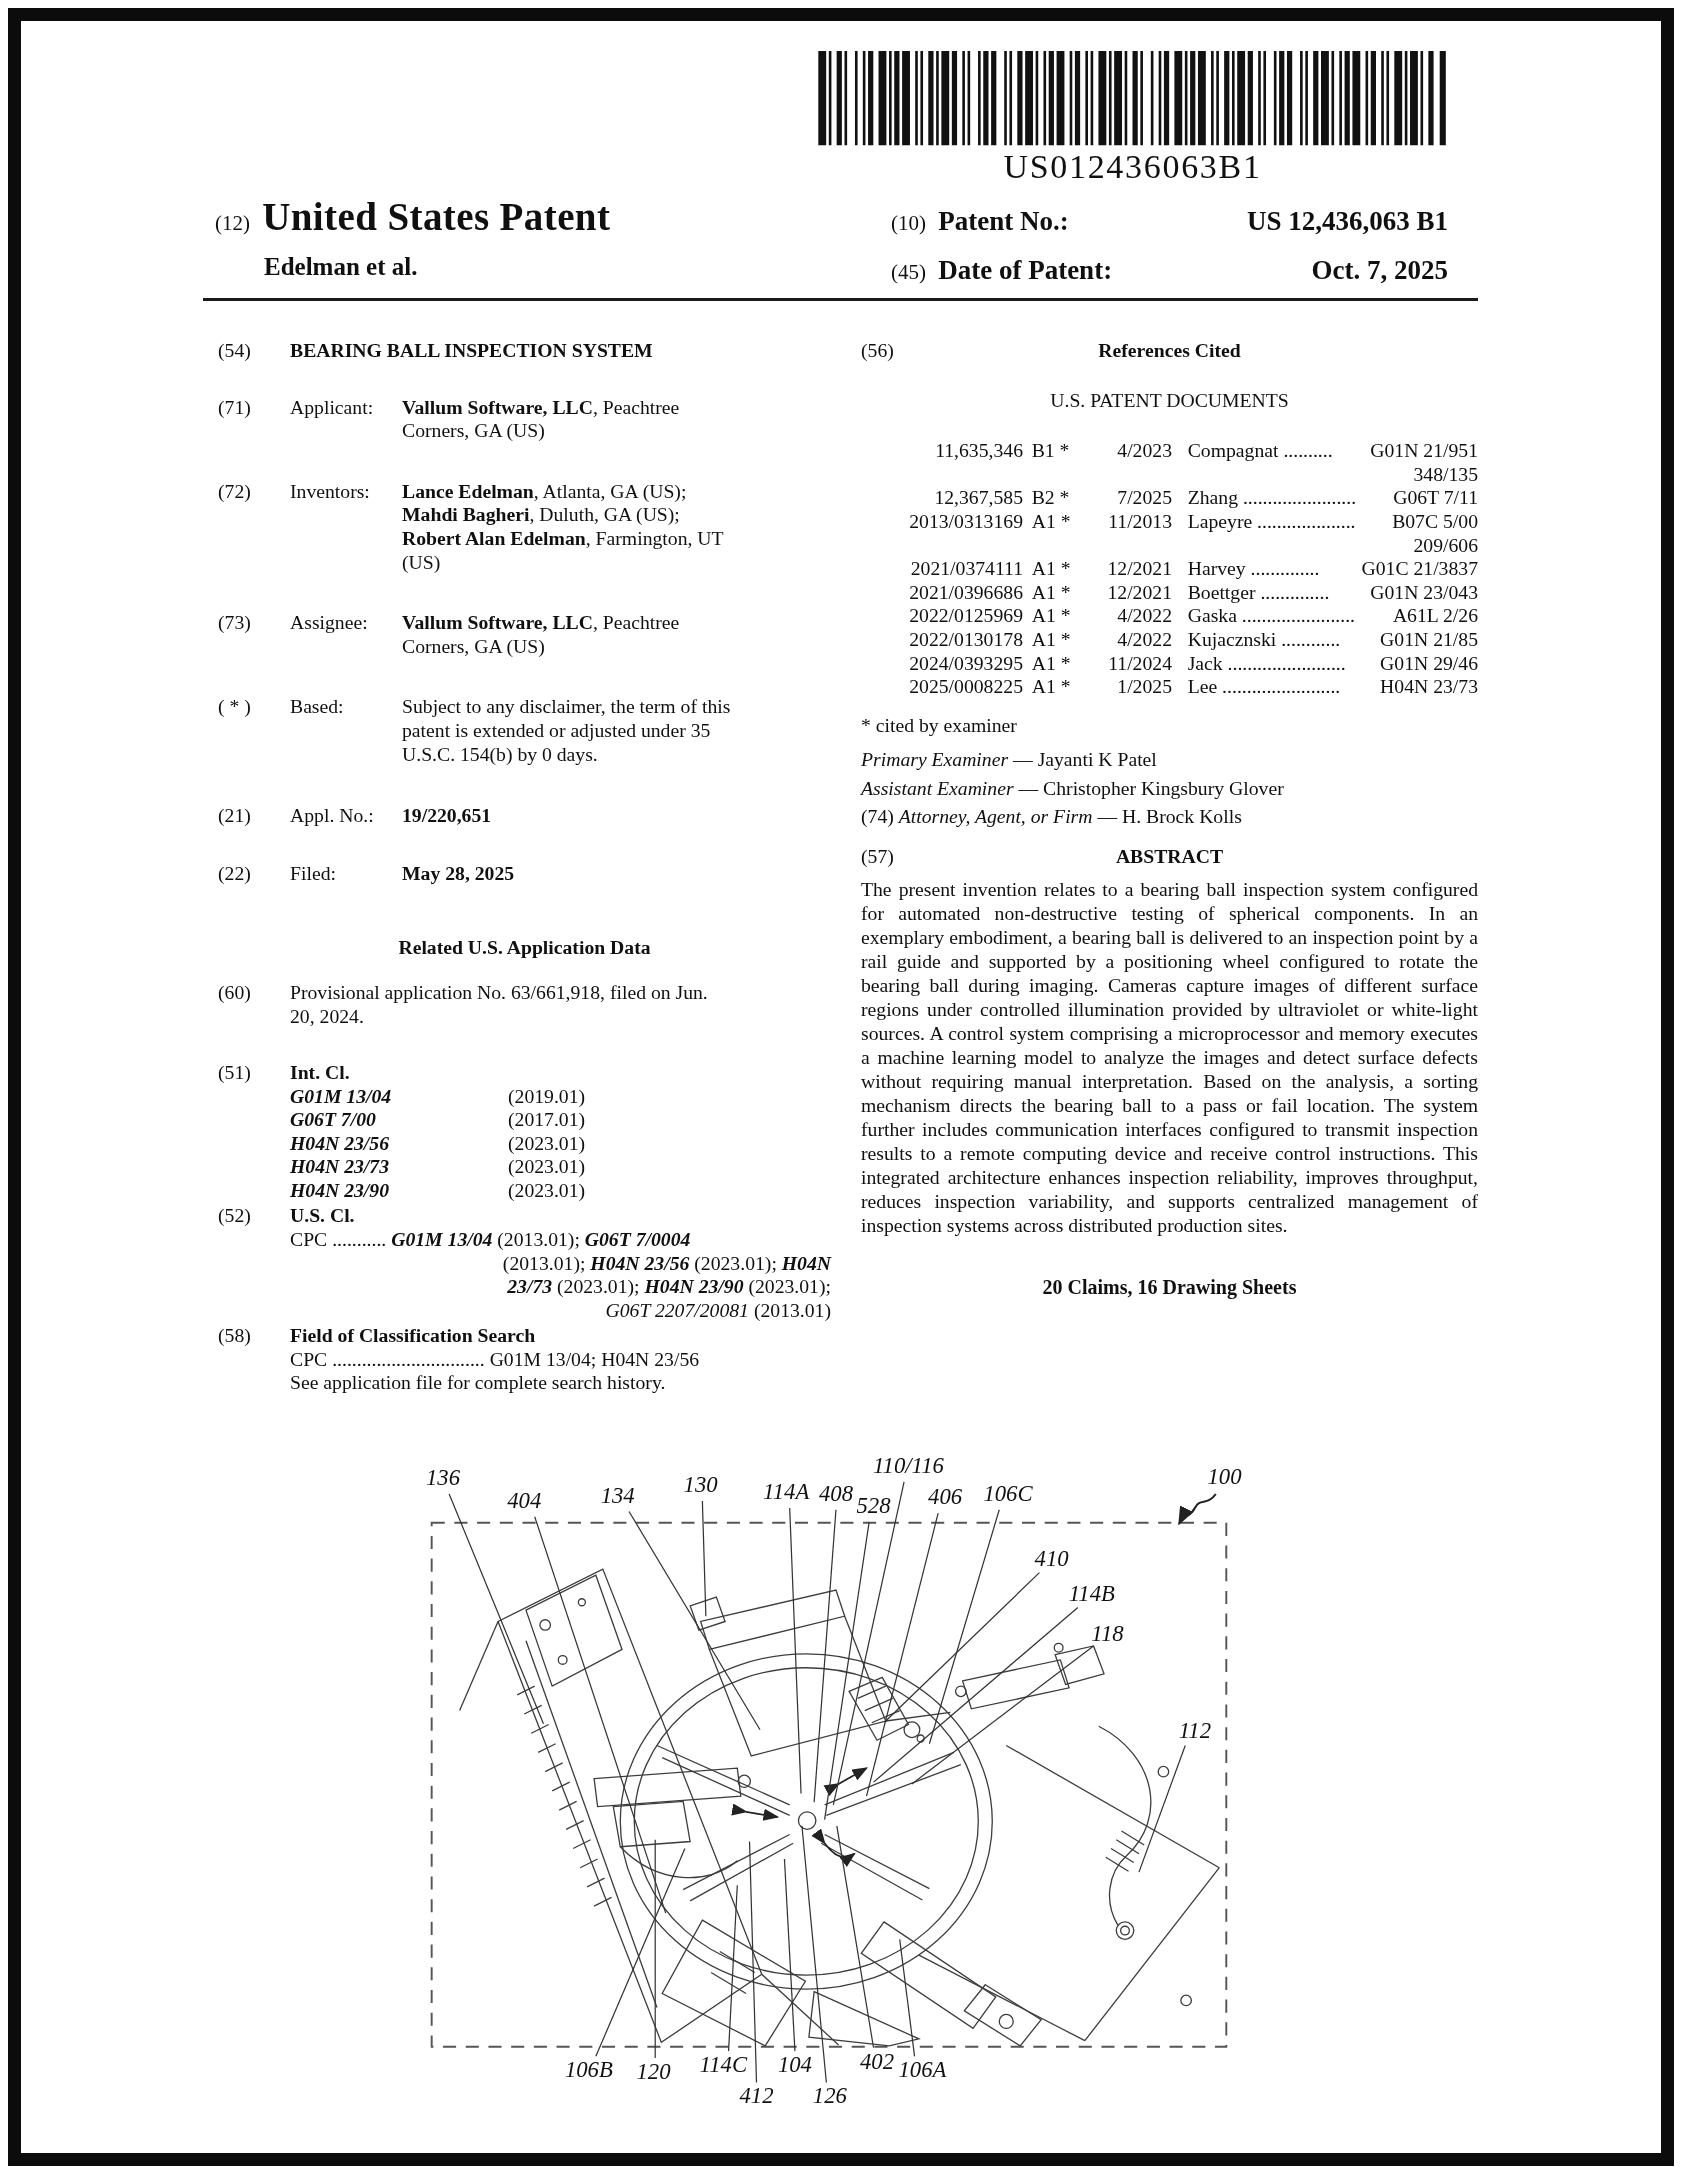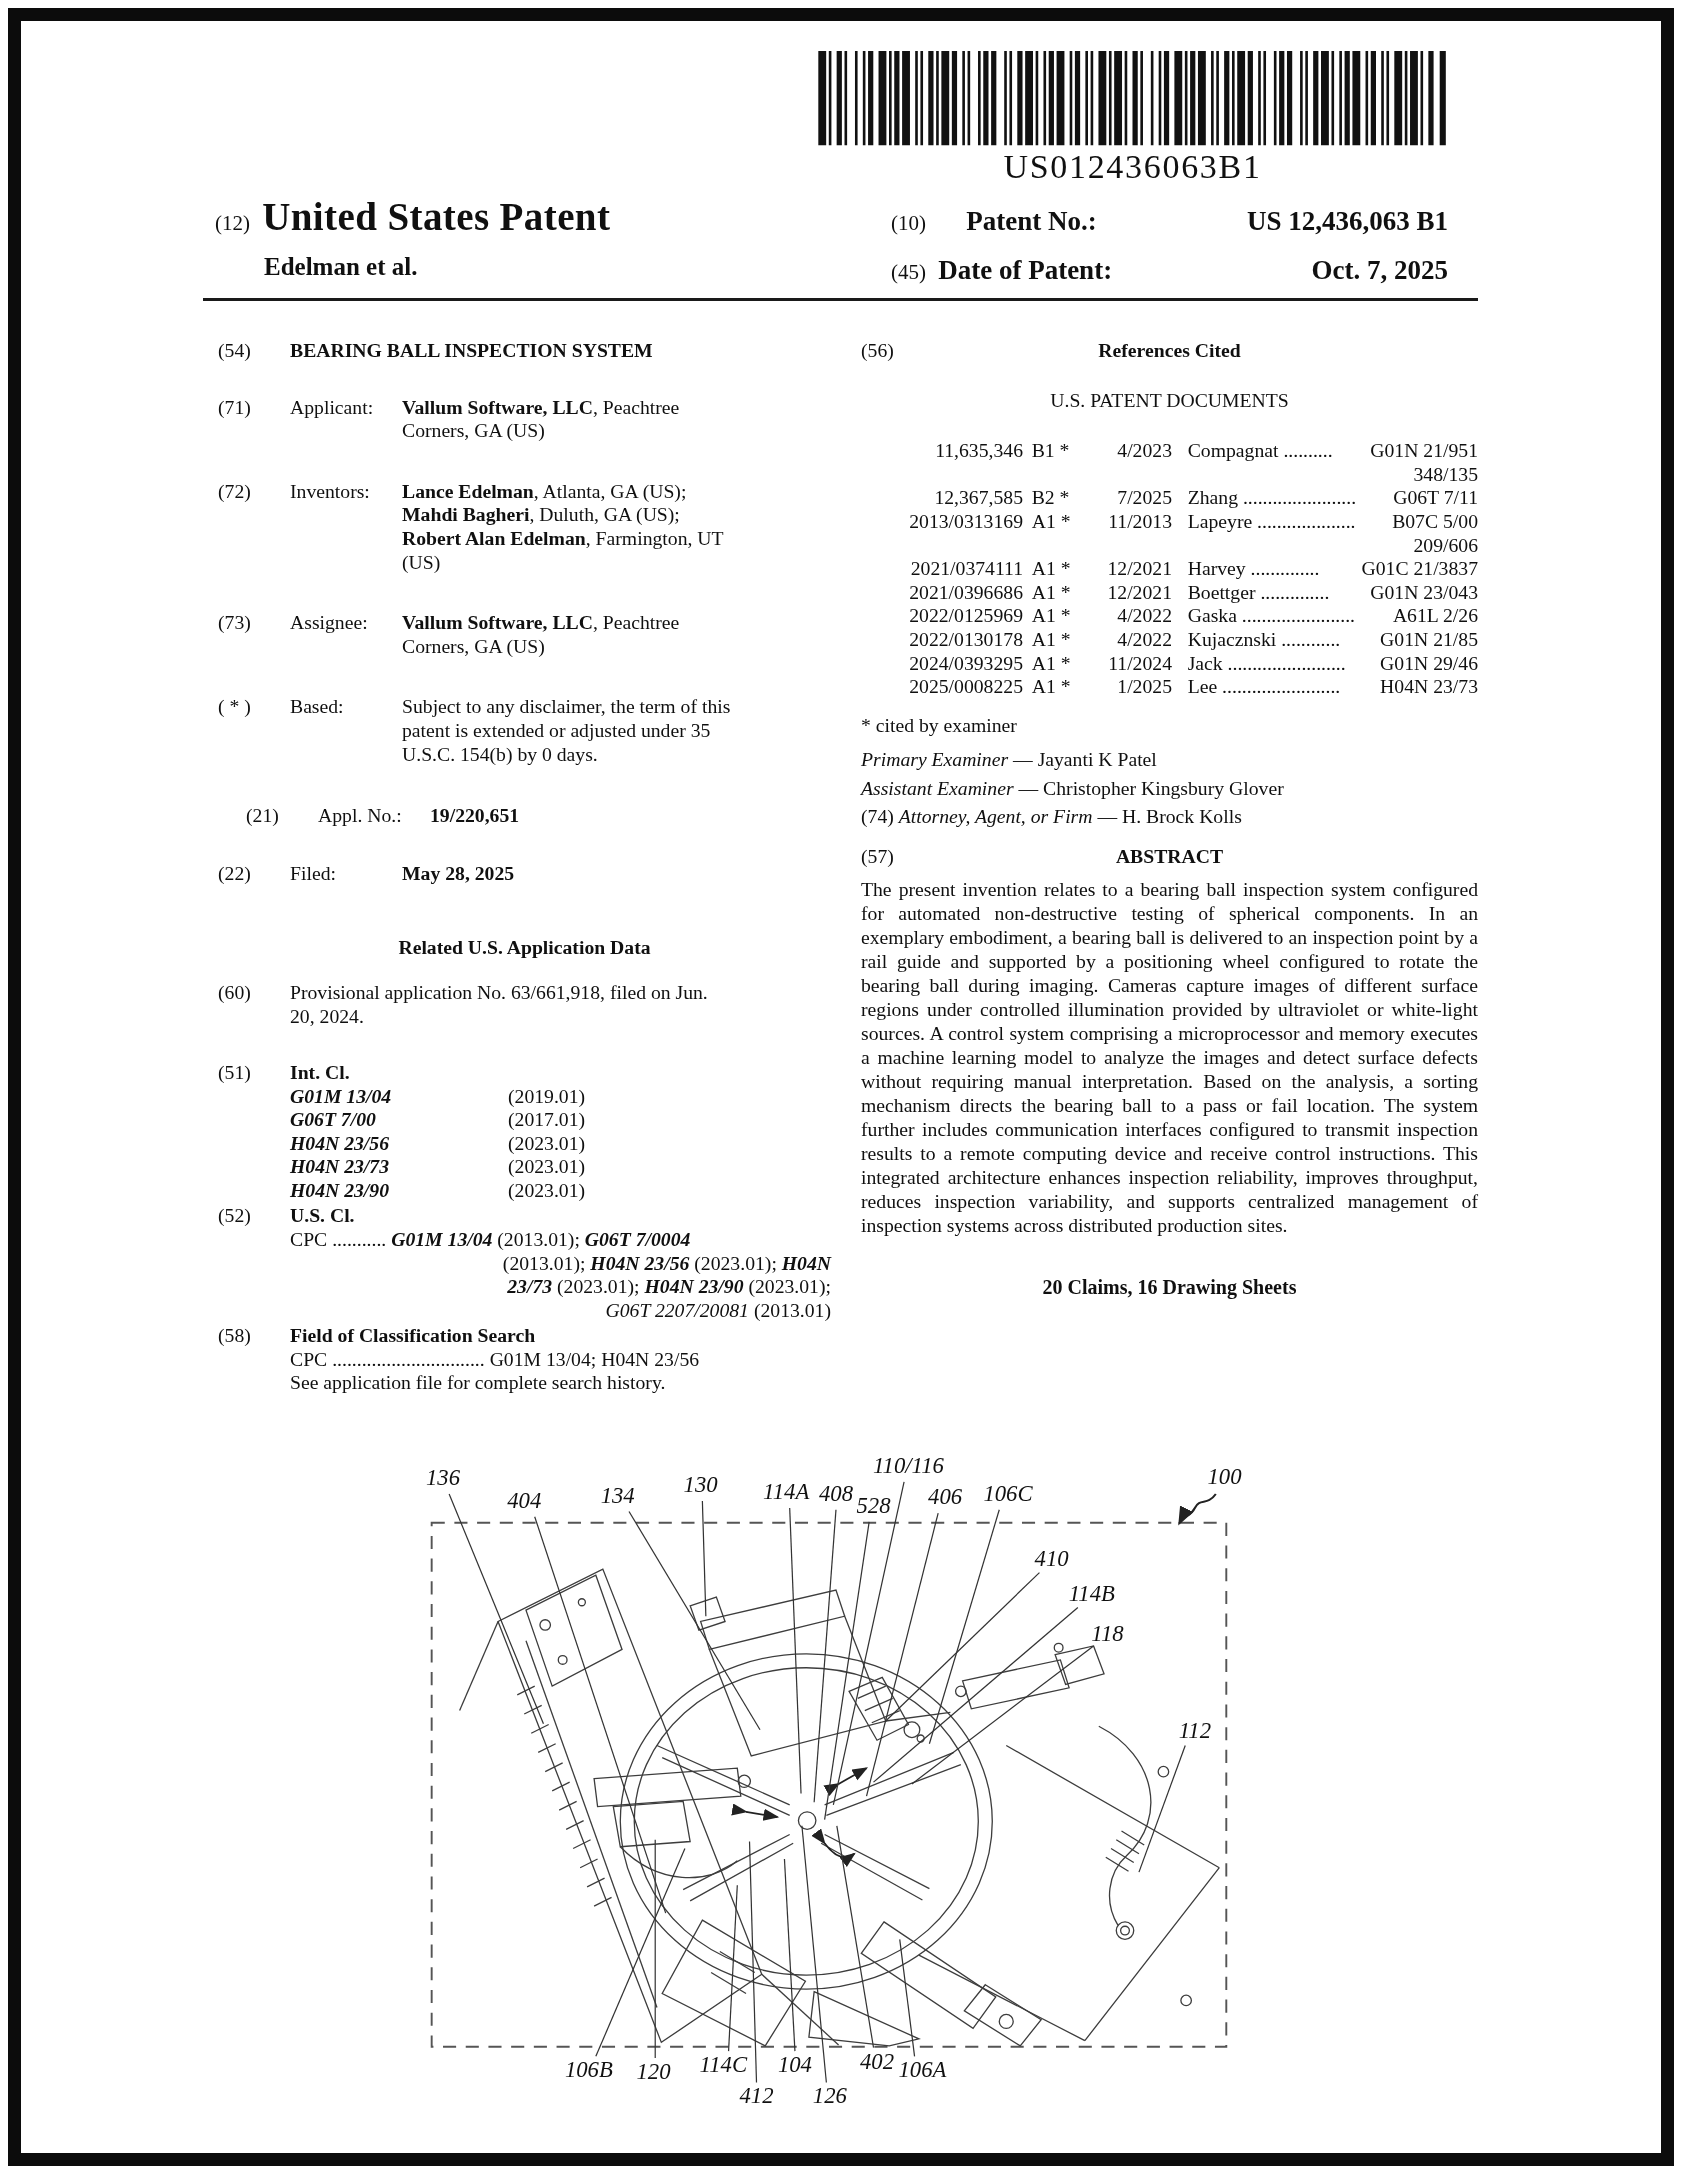--- a/index.html
+++ b/index.html
@@ -142,21 +142,21 @@
     </svg>
 </div>
 <div class="abs barcode-text">US012436063B1</div>
 
 <div class="abs hdr-left">
   <span class="tag">(12)</span>
   <span class="big">United States Patent</span>
 </div>
 <div class="abs hdr-author">Edelman et al.</div>
 
-<div class="abs hdr-row" style="top:206px;gap:28px;">
+<div class="abs hdr-row" style="top:206px;">
   <span class="tag">(10)</span>
   <span class="lab">Patent No.:</span>
   <span class="val">US 12,436,063 B1</span>
 </div>
 <div class="abs hdr-row" style="top:255px;">
   <span class="tag">(45)</span>
   <span class="lab">Date of Patent:</span>
   <span class="val">Oct. 7, 2025</span>
 </div>
 <div class="abs rule"></div>
@@ -200,21 +200,21 @@
   <div class="item" style="margin-bottom:38px;">
     <span class="num">( * )</span>
     <span>Based:</span>
     <span>
       <div>Subject to any disclaimer, the term of this</div>
       <div>patent is extended or adjusted under 35</div>
       <div>U.S.C. 154(b) by 0 days.</div>
     </span>
   </div>
 
-  <div class="item" style="margin-bottom:34px;margin-left:28px;">
+  <div class="item" style="margin-bottom:34px;">
     <span class="num">(21)</span>
     <span>Appl. No.:</span>
     <span class="b">19/220,651</span>
   </div>
 
   <div class="item" style="margin-bottom:51px;">
     <span class="num">(22)</span>
     <span>Filed:</span>
     <span class="b">May 28, 2025</span>
   </div>

